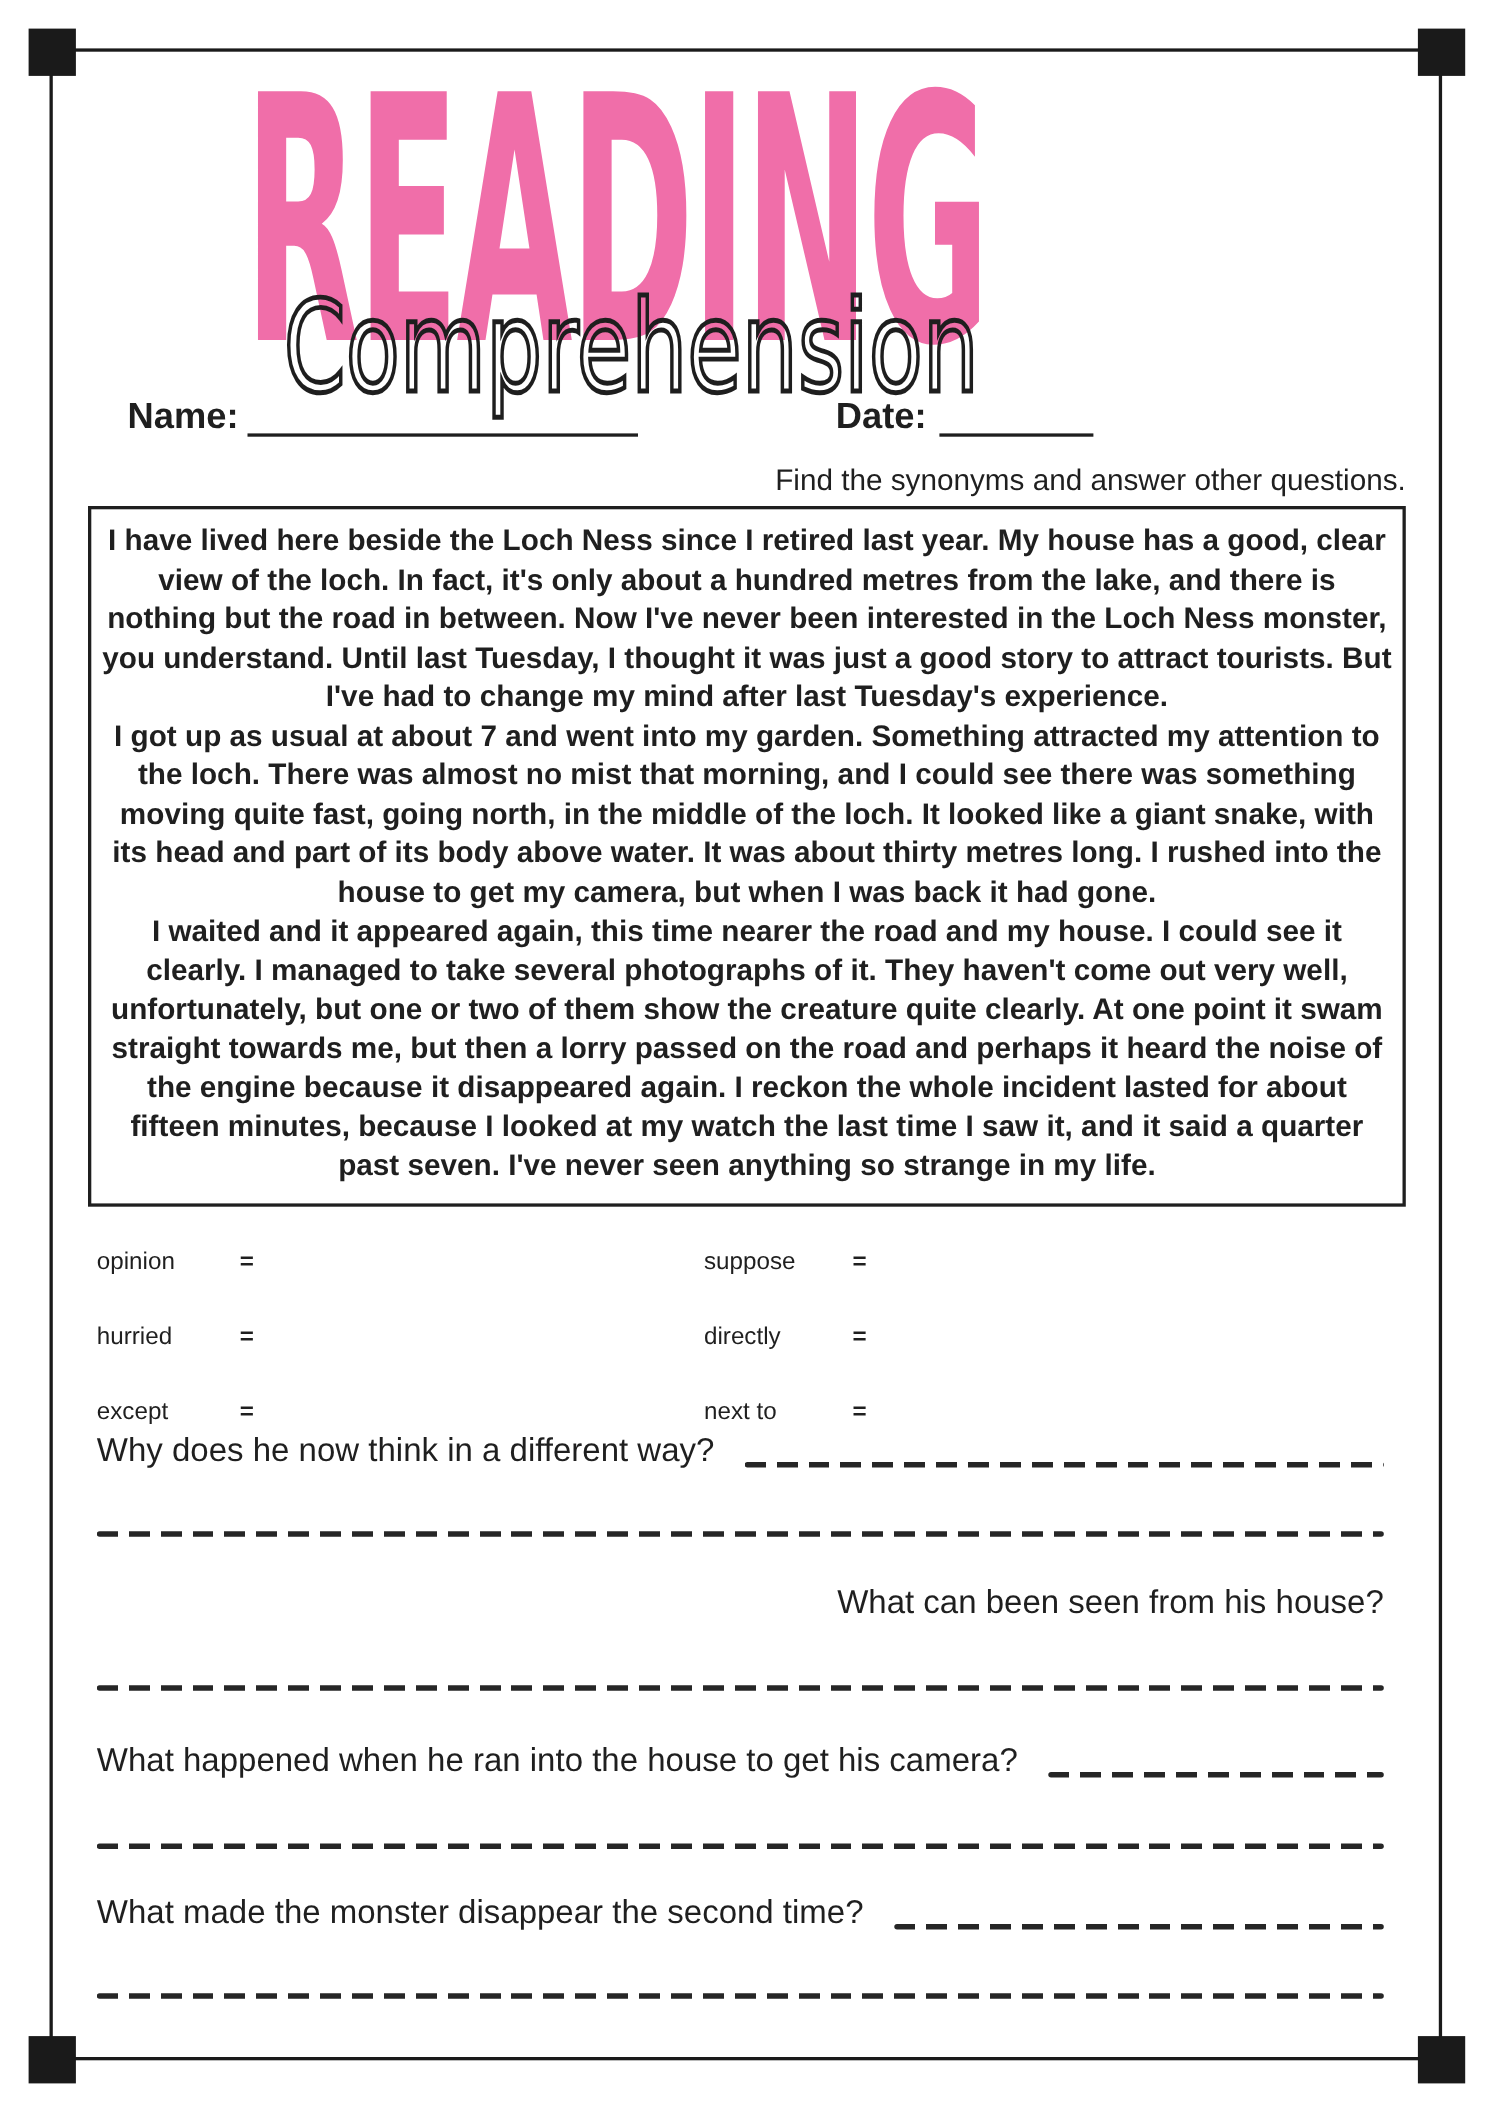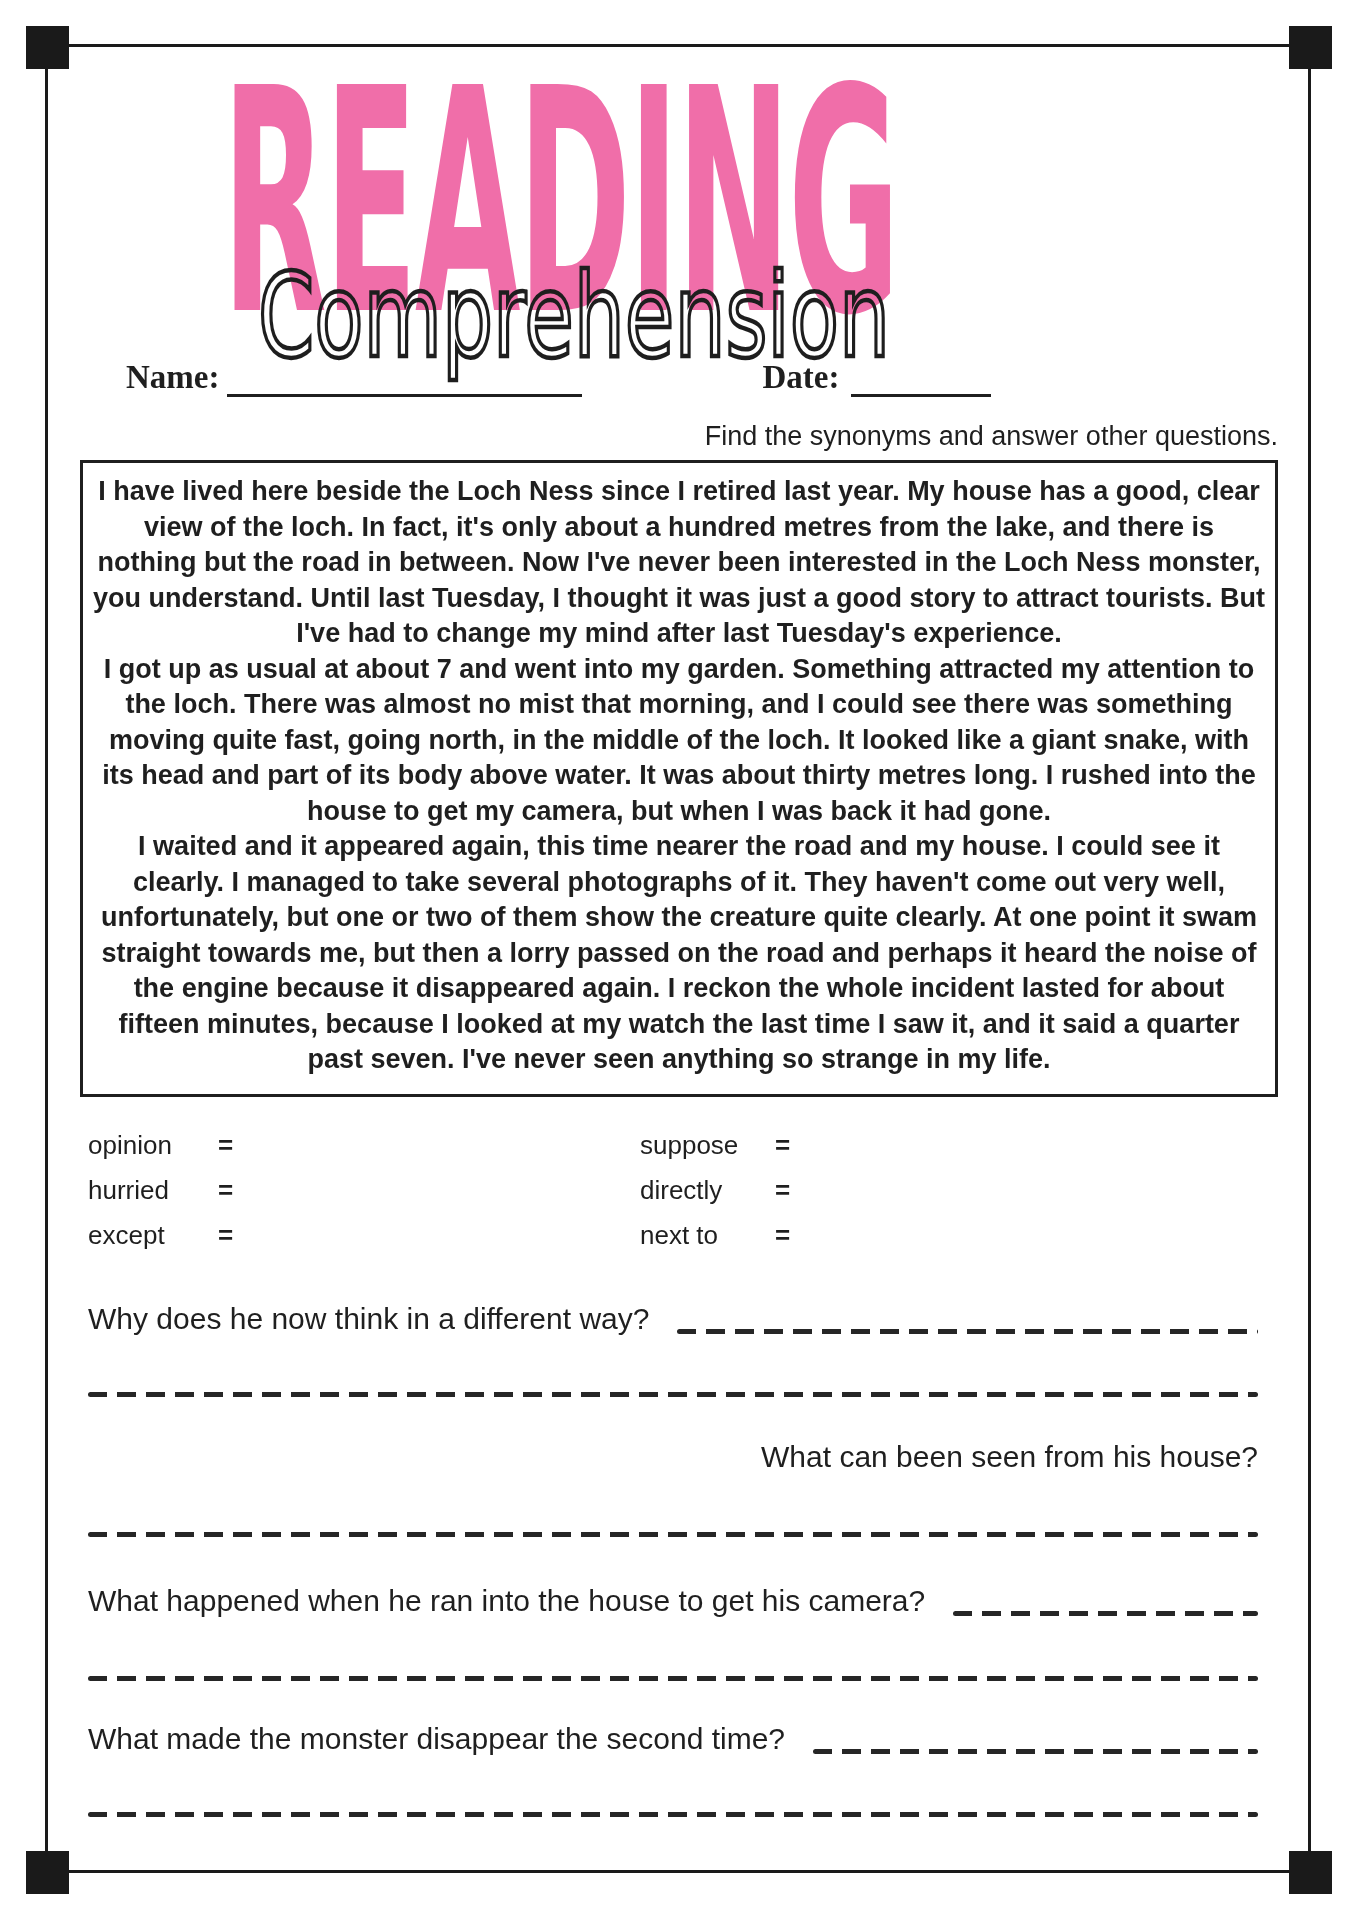--- a/index.html
+++ b/index.html
@@ -23,36 +23,36 @@
     transform:scaleX(0.44);transform-origin:left top;white-space:nowrap;
   }
   .title-sub{
     position:absolute;left:258px;top:259px;margin:0;
     font-family:"DejaVu Sans",sans-serif;font-weight:normal;
     font-size:115px;line-height:1;color:transparent;
     -webkit-text-stroke:4.5px #1e1e1e;
     transform:scaleX(0.70);transform-origin:left top;white-space:nowrap;
   }
   
-  .name-row{position:absolute;left:126px;top:358px;display:flex;align-items:center;font-family:Liberation Serif, serif;}
+  .name-row{position:absolute;left:116px;top:358px;display:flex;align-items:center;}
   .field-label{font-size:33px;font-weight:bold;line-height:1.2;white-space:nowrap;}
   .write-line{border-bottom:3px solid #1f1f1f;height:36px;}
   .write-line.name{width:355px;margin-left:8px;}
   .write-line.date{width:140px;margin-left:12px;}
   .name-date-gap{width:180px;}
   
   .instruction{position:absolute;left:80px;top:420px;width:1198px;margin:0;
     text-align:right;font-size:27px;line-height:1.2;}
   
   .passage-box{position:absolute;left:80px;top:460px;width:1198px;height:637px;
     border:3px solid #1f1f1f;box-sizing:border-box;padding:11px 8px;}
   .passage-box p{margin:0;text-align:center;font-size:27px;line-height:35.5px;font-weight:bold;}
   
   .synonyms{position:absolute;left:88px;top:1120px;width:1180px;
-    display:grid;grid-template-columns:552px auto;row-gap:4px;font-size:26px;}
+    display:grid;grid-template-columns:552px auto;row-gap:28px;font-size:22px;}
   .syn-item{display:flex;align-items:baseline;}
   .syn-word{display:inline-block;}
   .syn-item.left .syn-word{width:130px;}
   .syn-item.right .syn-word{width:135px;}
   .syn-eq{font-weight:bold;}
   .syn-blank{flex:1;height:34px;}
   
   .q-row{position:absolute;left:88px;width:1170px;display:flex;align-items:flex-end;gap:28px;}
   .q-label{font-size:30px;line-height:1.25;white-space:nowrap;}
   .dash-fill{flex:1;height:5px;margin-bottom:4px;border-radius:3px;

